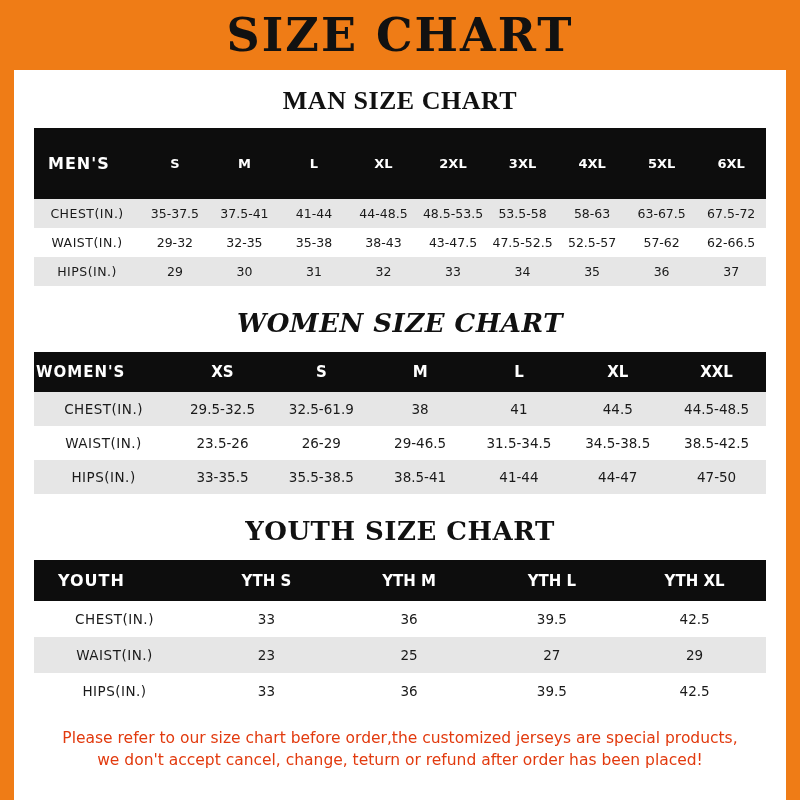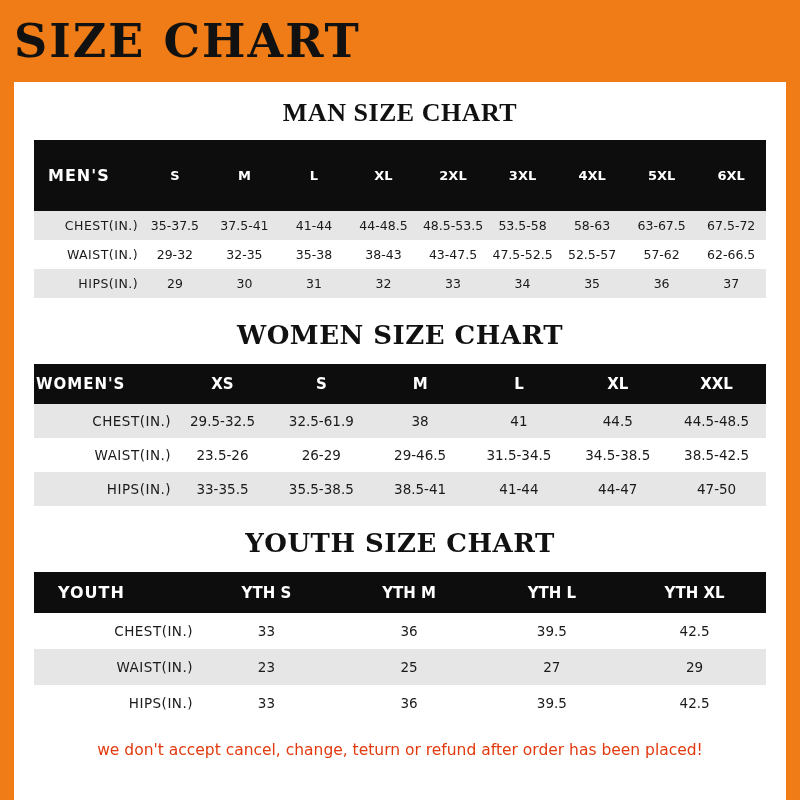--- a/index.html
+++ b/index.html
@@ -16,24 +16,25 @@
   .page {
     position: relative;
     width: 800px;
     height: 800px;
     background: #ffffff;
     box-sizing: border-box;
     border-left: 14px solid #ef7c16;
     border-right: 14px solid #ef7c16;
   }
   .banner {
-    height: 82px;
+    height: 70px;
     background: #ef7c16;
     display: flex;
     align-items: center;
+    justify-content: center;
   }
   .banner-title {
     font-family: "DejaVu Serif", serif;
     font-weight: bold;
     font-size: 46px;
     letter-spacing: 2px;
     color: #111111;
     line-height: 1;
   }
   .content {
@@ -41,21 +42,21 @@
   }
   .section-title {
     text-align: center;
     font-family: "DejaVu Serif", serif;
     font-weight: bold;
     font-size: 26px;
     color: #111111;
     letter-spacing: 0.5px;
   }
   .t1 { margin-top: 16px; margin-bottom: 12px; font-family: Liberation Serif, serif; }
-  .t2 { margin-top: 22px; margin-bottom: 14px; }
+  .t2 { margin-top: 22px; margin-bottom: 14px; font-style: italic; }
   .t3 { margin-top: 22px; margin-bottom: 14px; }
 
   table {
     border-collapse: collapse;
     width: 100%;
     table-layout: fixed;
   }
   table td, table th {
     text-align: center;
     font-size: 12.5px;
@@ -74,21 +75,21 @@
     padding-left: 14px;
     font-size: 16px;
     letter-spacing: 1px;
   }
   tbody td {
     padding: 7px 2px;
   }
   tbody td.rowlabel {
     font-size: 12.5px;
     letter-spacing: 0.5px;
-    text-align: right;
+    text-align: center;
   }
   tbody tr.odd td { background: #e6e6e6; }
   tbody tr.even td { background: #ffffff; }
 
   
   .men col.c0 { width: 14.5%; }
   
   .women thead th.rowlabel { font-size: 15px; }
   .women col.c0 { width: 19%; }
   .women tbody td { padding: 9px 2px; }
@@ -280,17 +281,18 @@
           <td class="rowlabel">HIPS(IN.)</td>
           <td>33</td>
           <td>36</td>
           <td>39.5</td>
           <td>42.5</td>
         </tr>
       </tbody>
     </table>
 
     <div class="footer-note">
+      <div>Please refer to our size chart before order,the customized jerseys are special products,</div>
       <div>we don't accept cancel, change, teturn or refund after order has been placed!</div>
     </div>
 
   </div>
 </div>
 
 </body></html>

